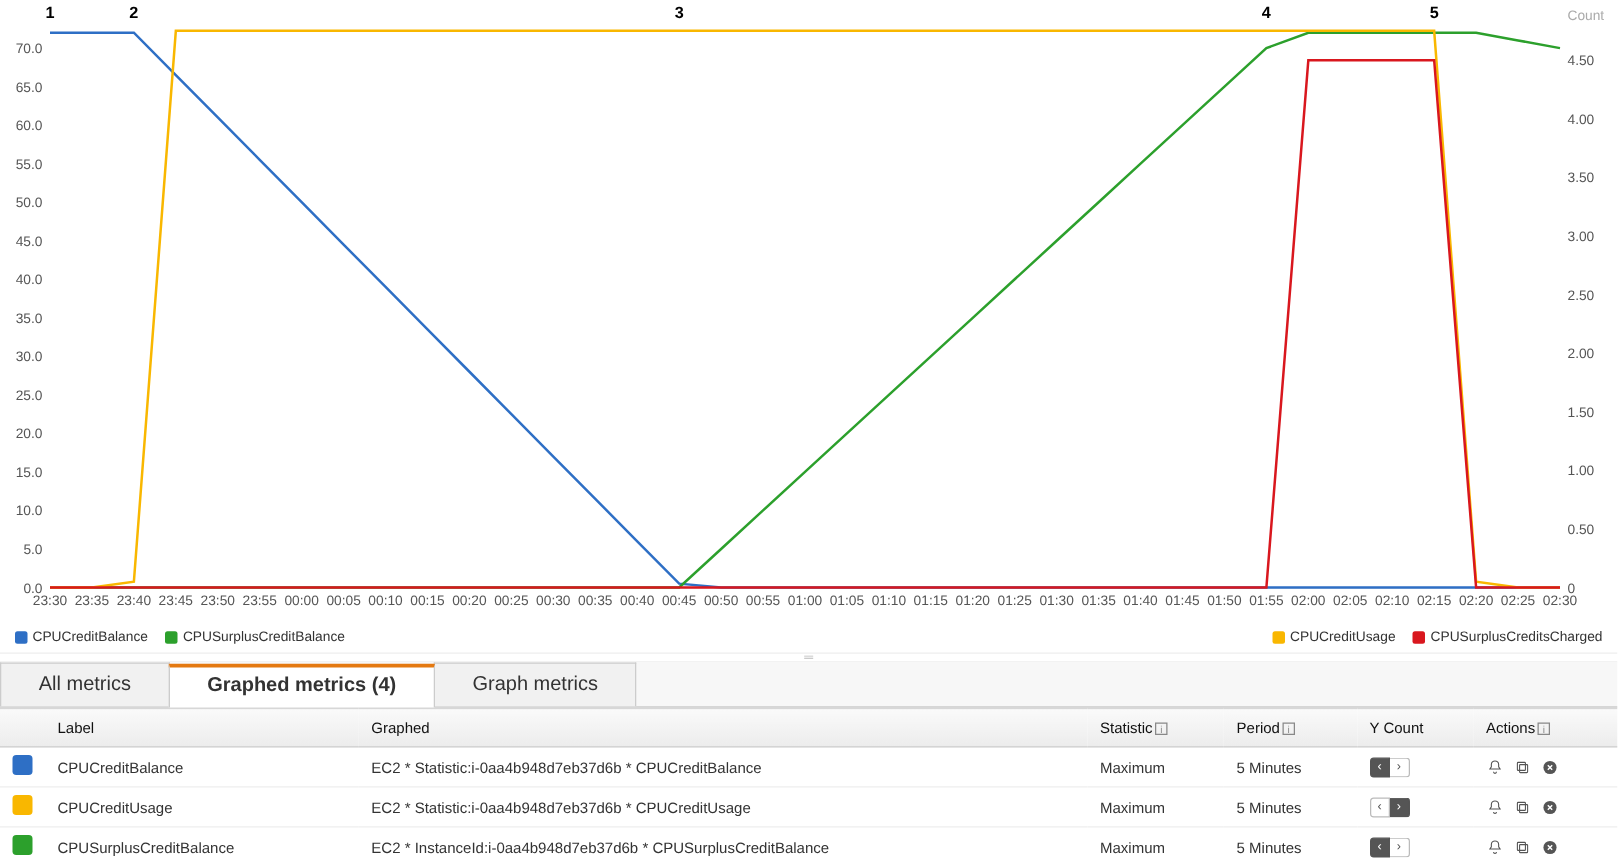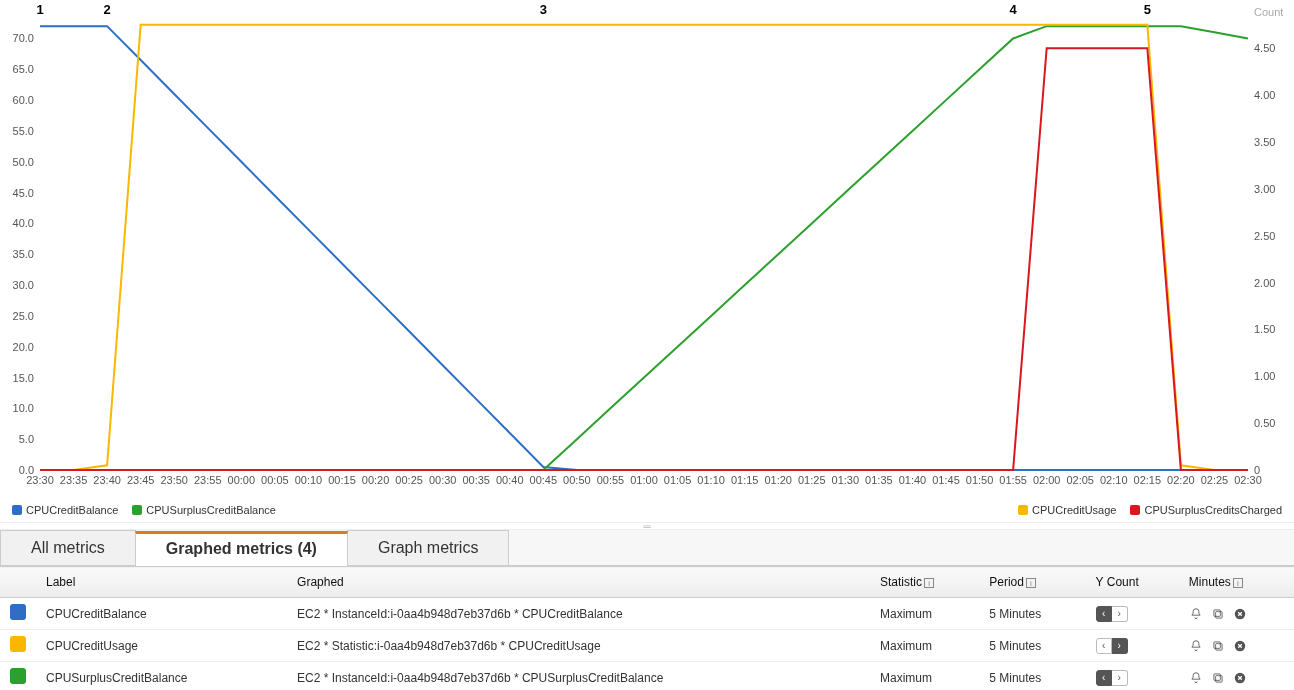--- a/index.html
+++ b/index.html
@@ -155,28 +155,28 @@
 
 <table class="metrics">
   <thead>
     <tr>
       <th class="col-swatch"></th>
       <th>Label</th>
       <th>Graphed</th>
       <th><span>Statistic</span><span class="info-square">i</span></th>
       <th><span>Period</span><span class="info-square">i</span></th>
       <th>Y Count</th>
-      <th><span>Minutes</span><span class="info-square">i</span></th>
+      <th><span>Actions</span><span class="info-square">i</span></th>
     </tr>
   </thead>
   <tbody id="metrics-body">
       <tr>
         <td class="col-swatch"><span class="swatch" style="background: rgb(46, 111, 197);"></span></td>
         <td>CPUCreditBalance</td>
-        <td>EC2 * InstanceId:i-0aa4b948d7eb37d6b * CPUCreditBalance</td>
+        <td>EC2 * Statistic:i-0aa4b948d7eb37d6b * CPUCreditBalance</td>
         <td>Maximum</td>
         <td>5 Minutes</td>
         <td><span class="axis-picker">
             <span class="axis-btn left sel">‹</span>
             <span class="axis-btn right">›</span>
           </span></td>
         <td>
           <div class="actions-cell">
             <span class="icon-btn">
               <svg viewBox="0 0 24 24">

